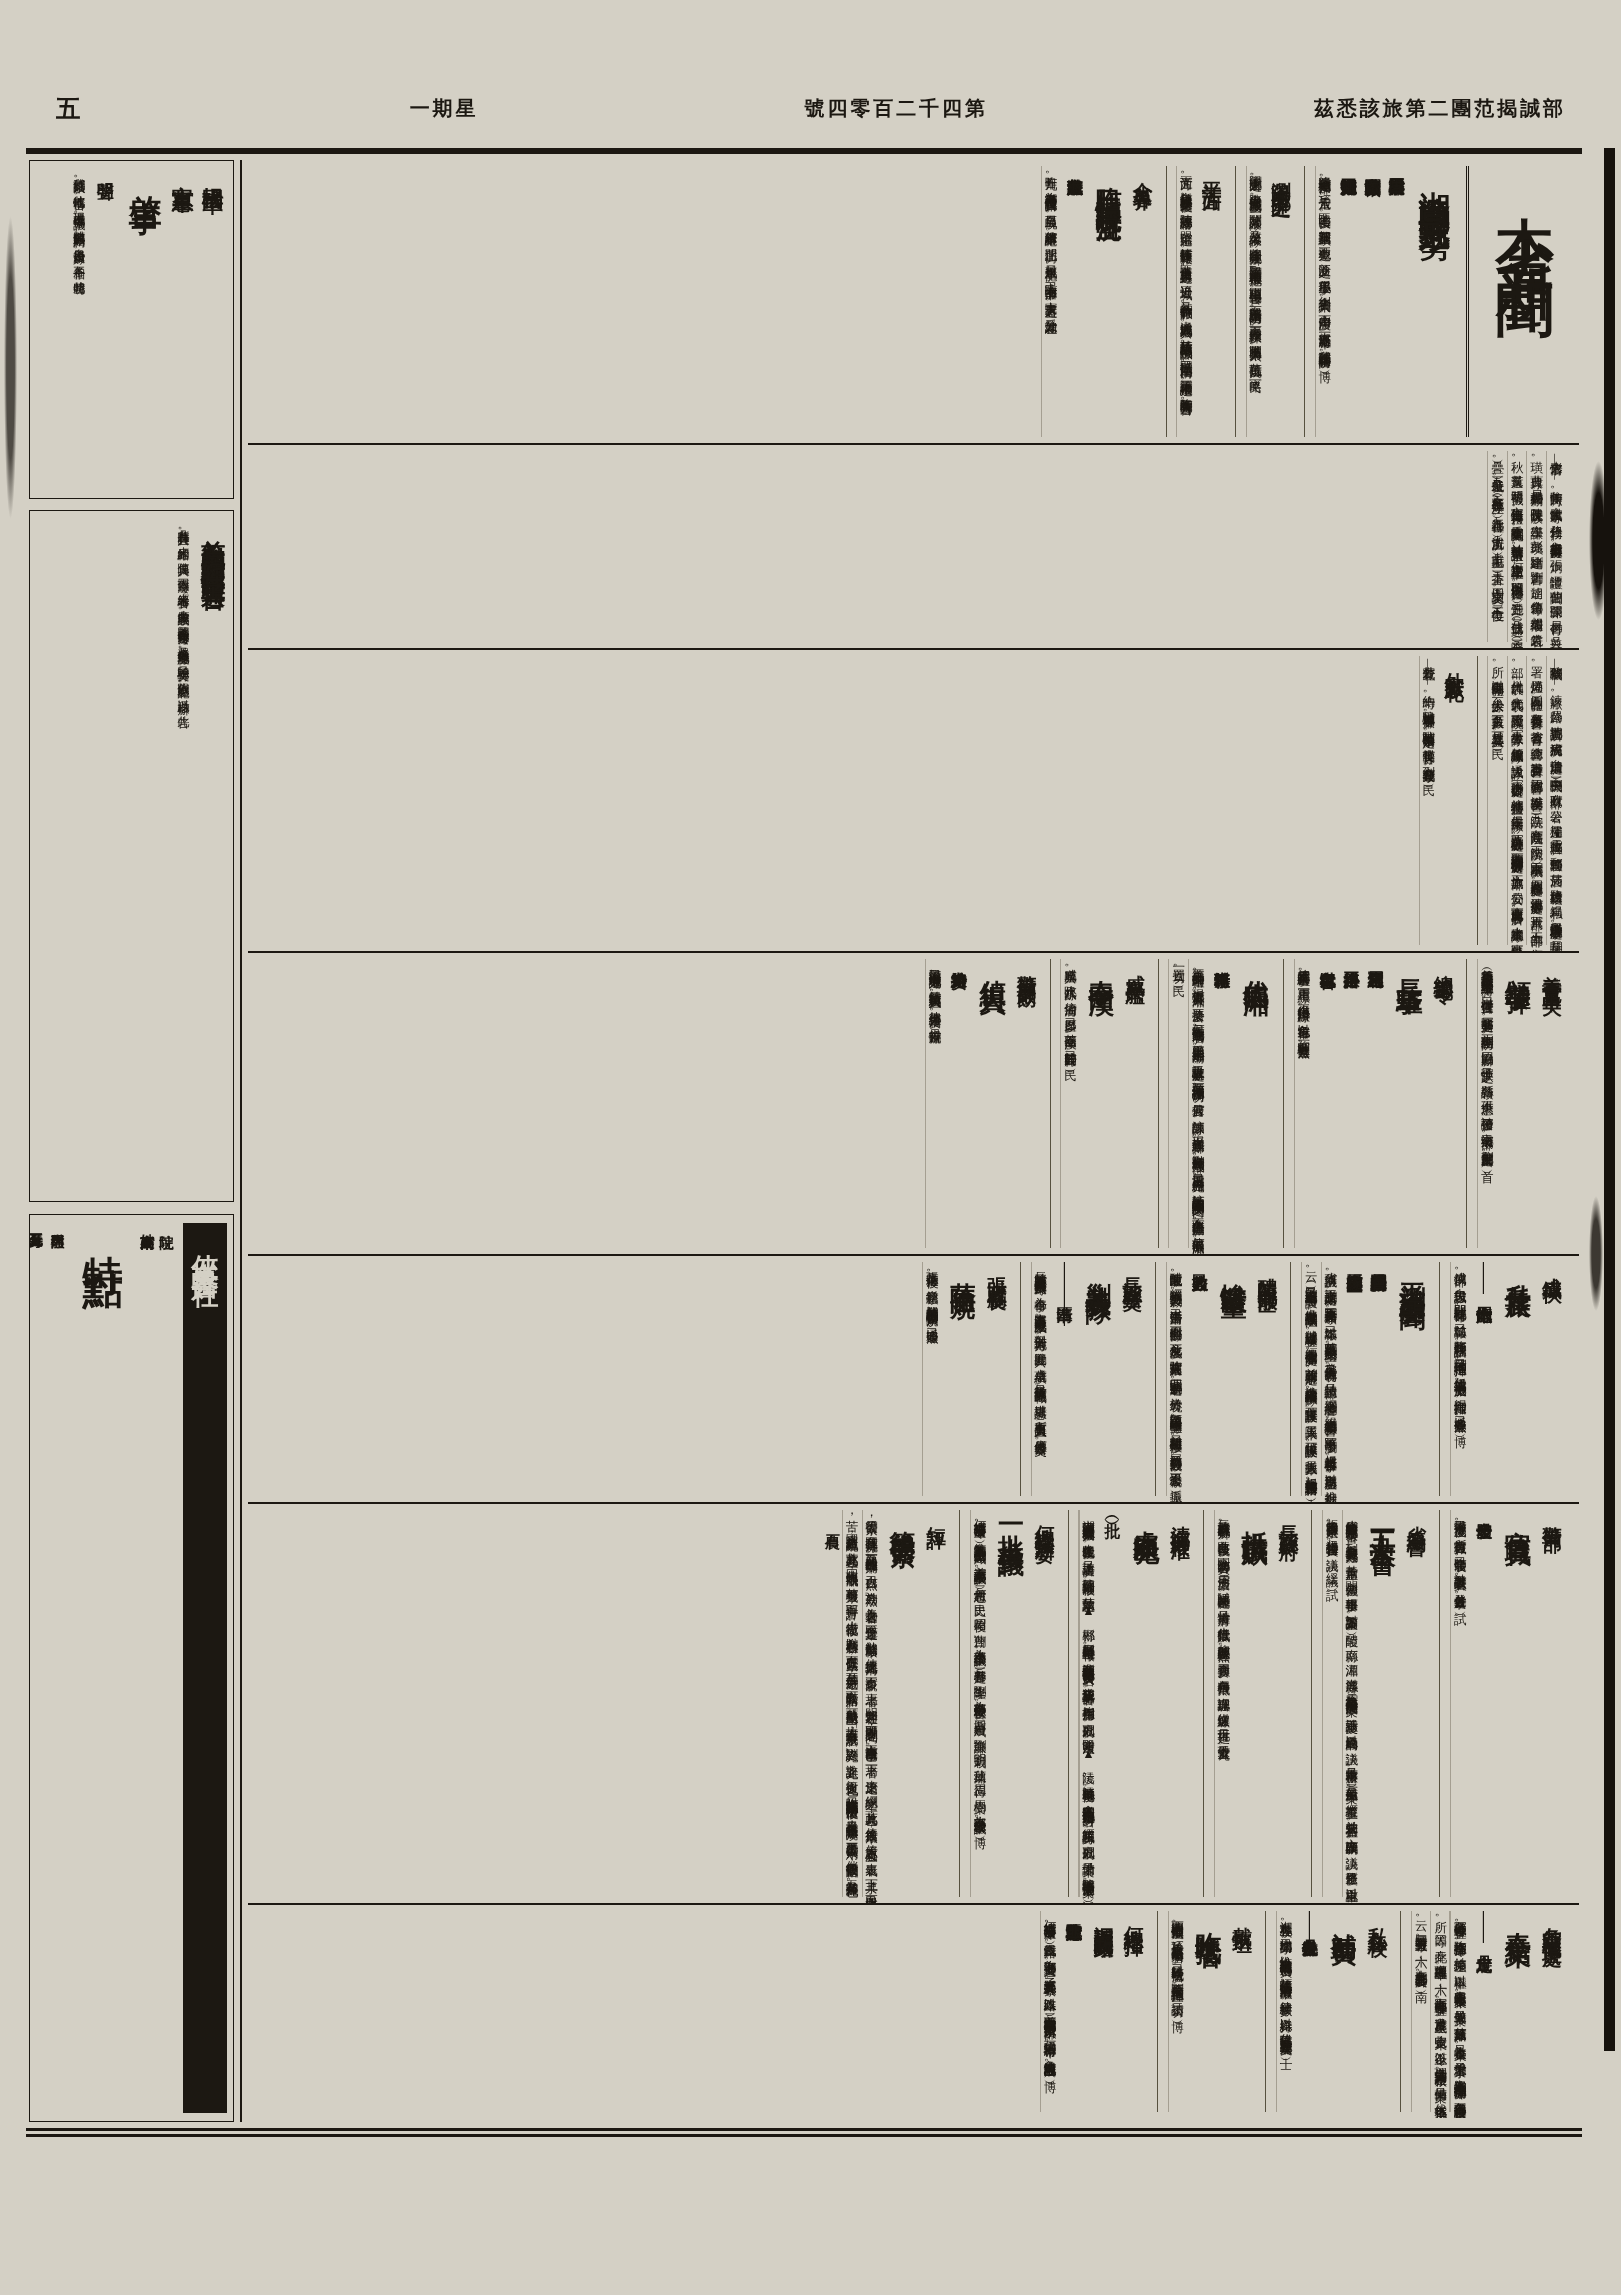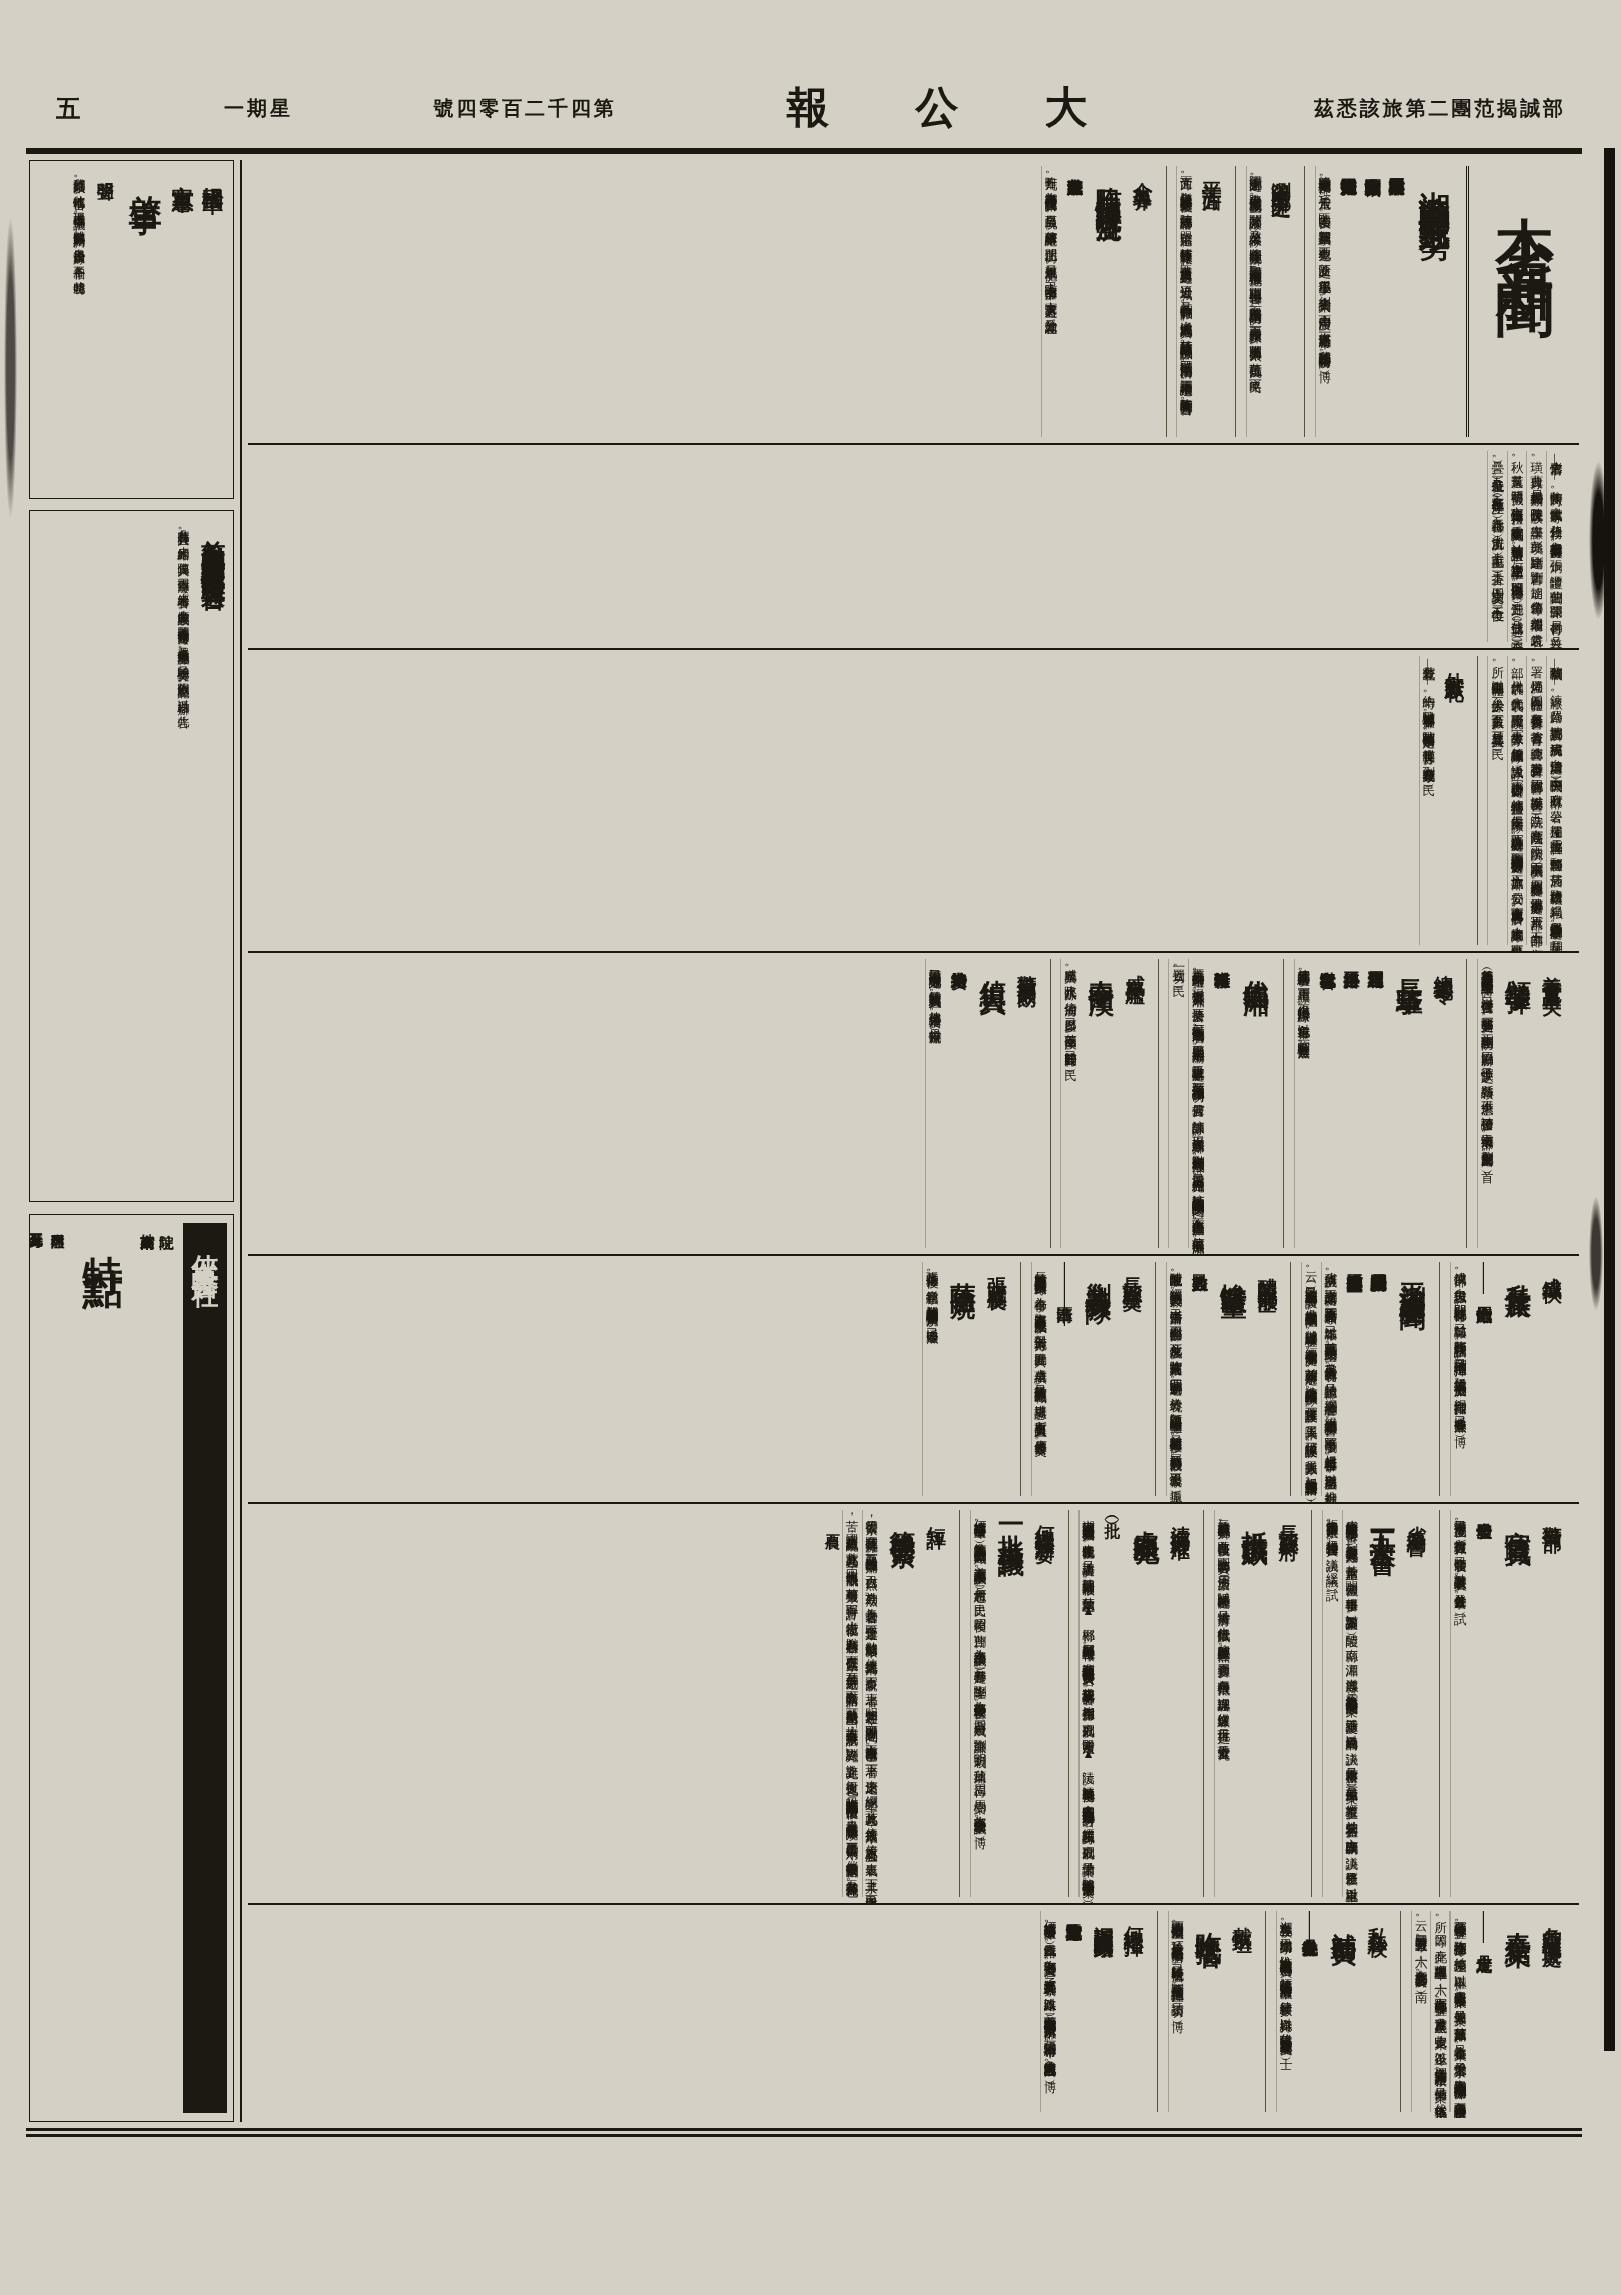--- a/index.html
+++ b/index.html
@@ -80,21 +80,20 @@
 </style>
 </head>
 <body>
 
 <div class="sheet">
 
   <div class="masthead">
     <div class="m-item m-page" data-bind="masthead.page_num">五</div>
     <div class="m-item rev" data-bind="masthead.weekday">一期星</div>
     <div class="m-item rev" data-bind="masthead.issue_no">號四零百二千四第</div>
-    <div class="m-title rev" data-bind="masthead.title">報公大</div>
     <div class="m-item rev" data-bind="masthead.date">茲悉該旅第二團范揭誠部</div>
   </div>
 
   <div class="frame">
 
     <div class="leftrail">
       <div class="railbox" style="height:339px">
         <div class="rail-names" data-bind="rail.engagement.names">楊國華
 甯惠羣</div>
         <div class="rail-head" data-bind="rail.engagement.head">啓事</div>

